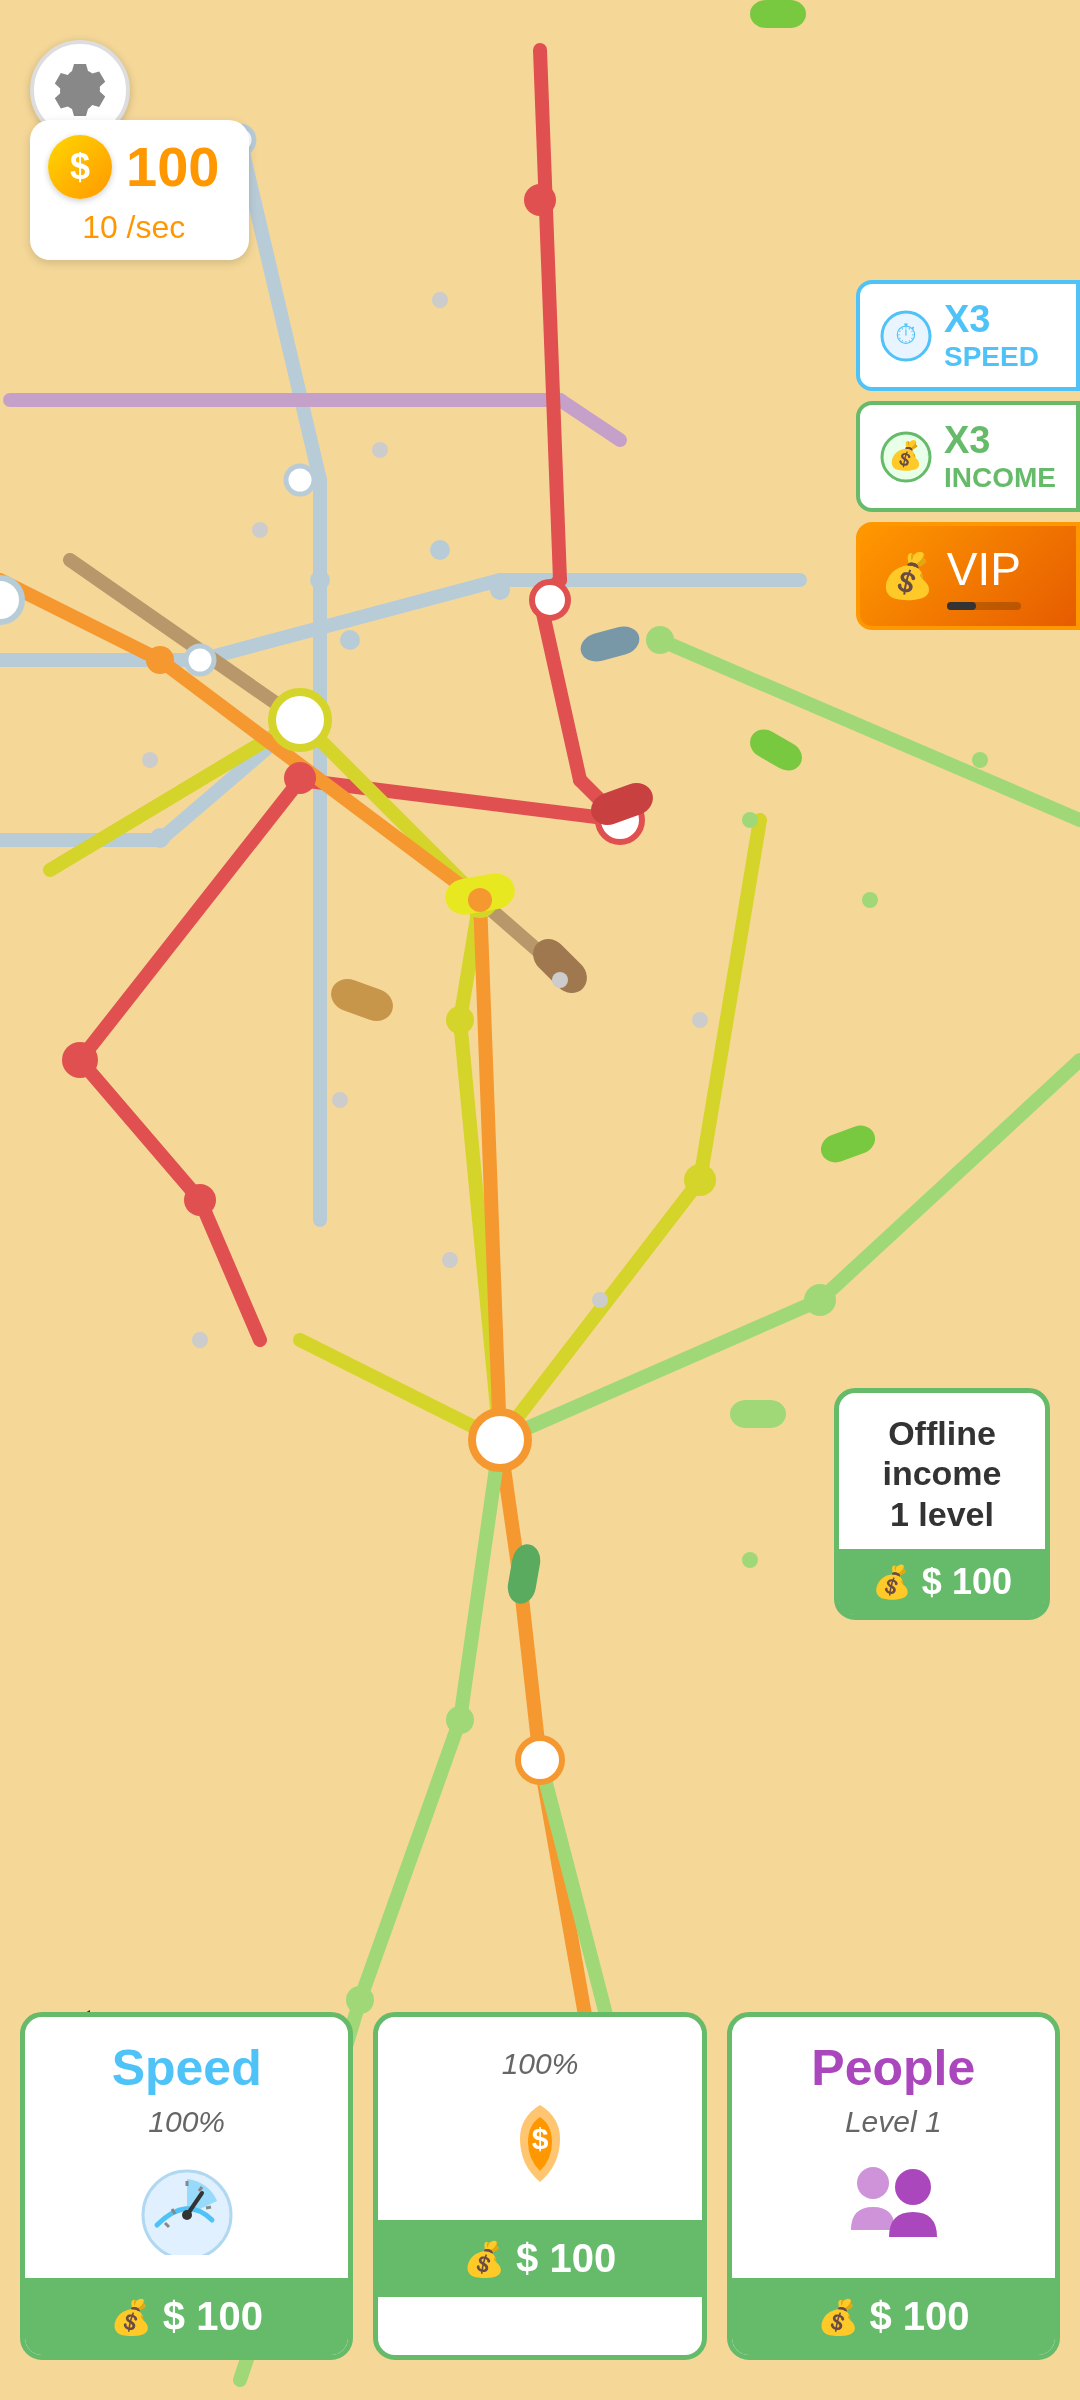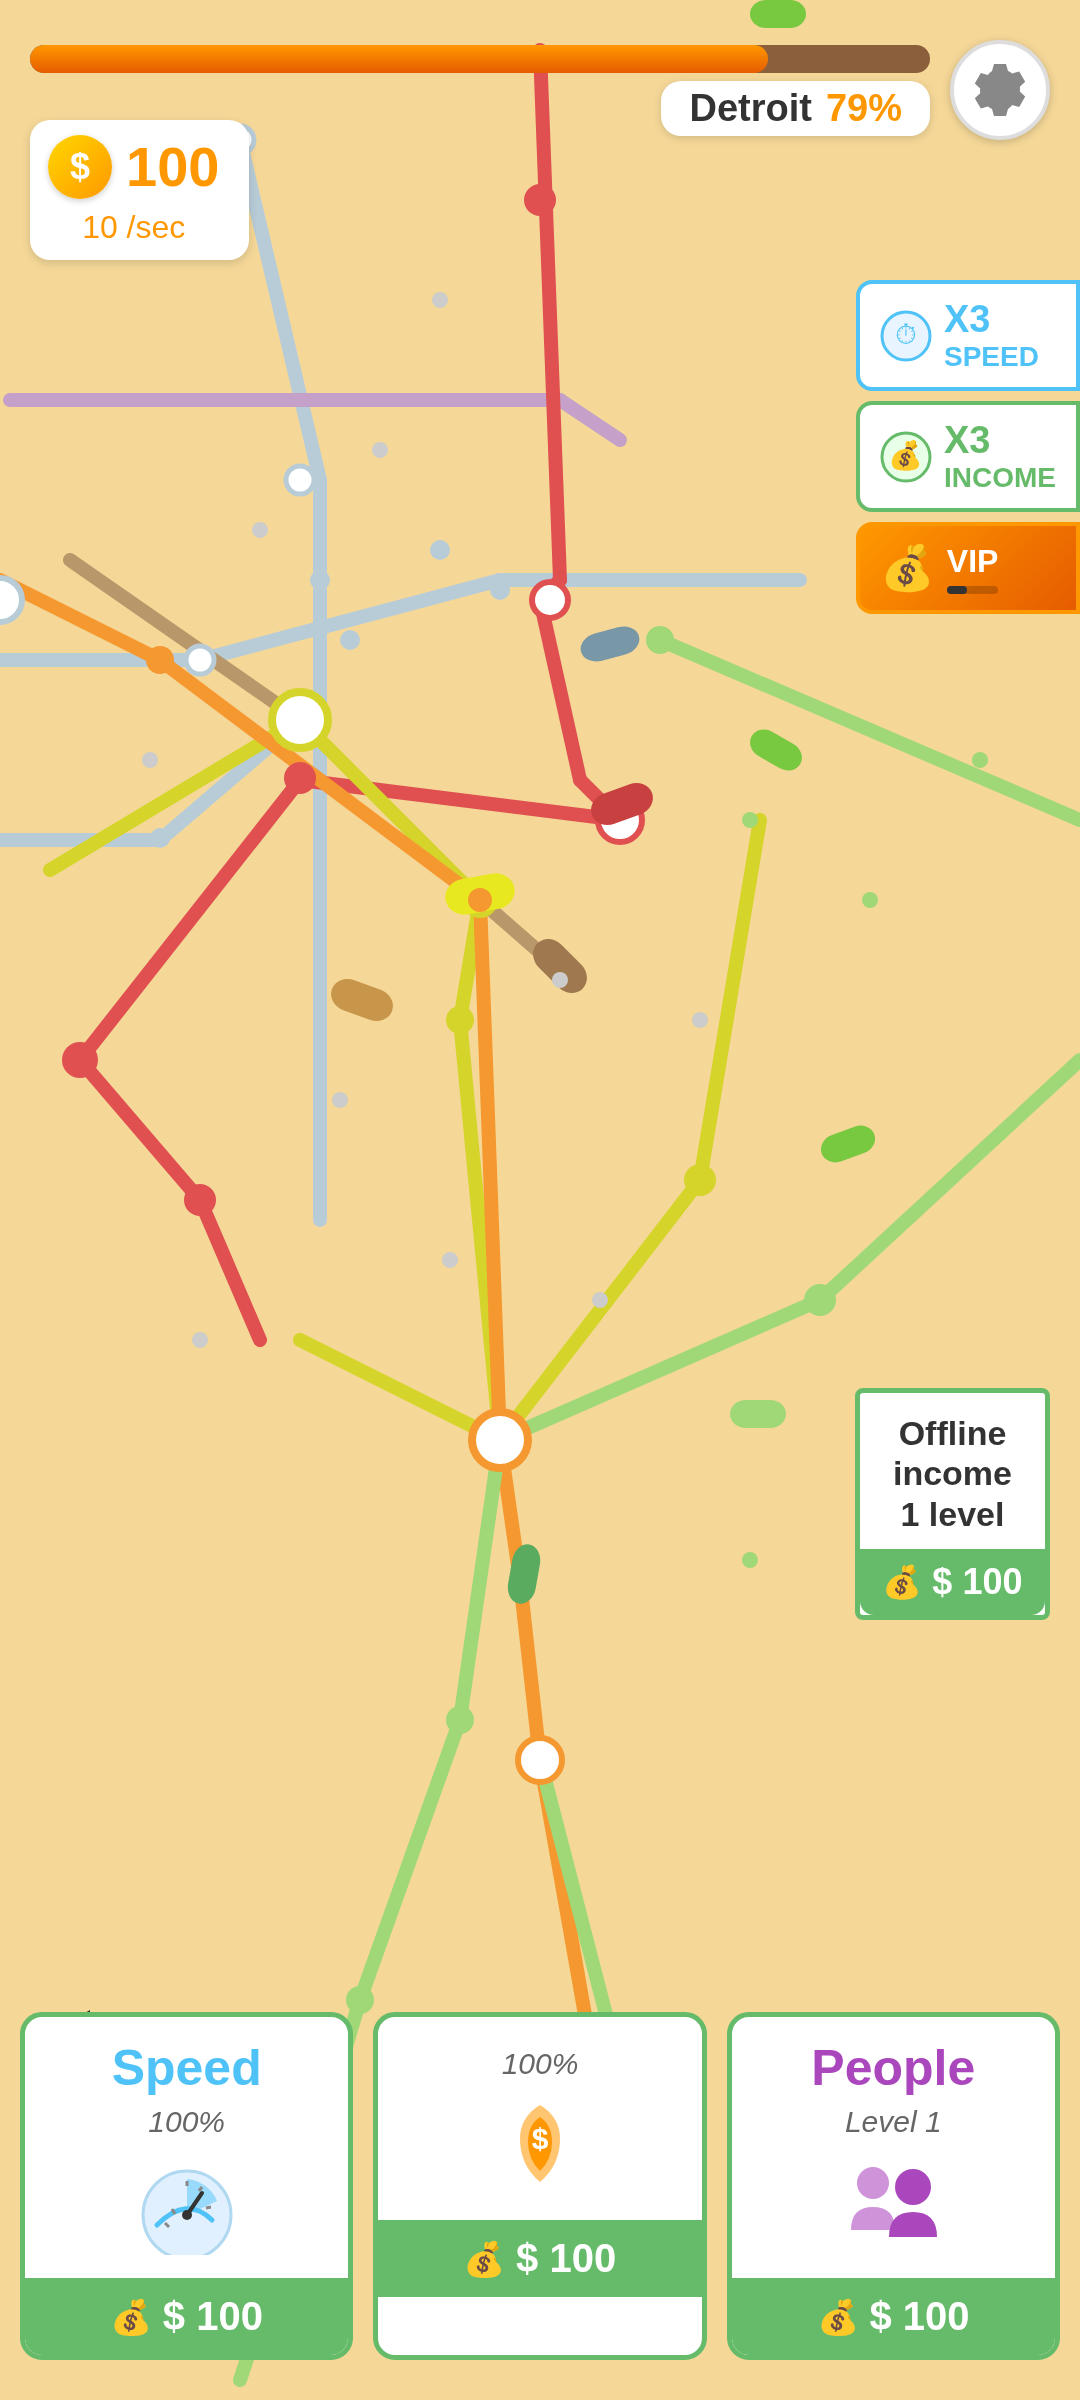--- a/index.html
+++ b/index.html
@@ -207,35 +207,35 @@
       font-size: 38px;
       font-weight: bold;
       color: #66bb6a;
     }
     .income-text {
       font-size: 28px;
       font-weight: bold;
       color: #66bb6a;
     }
     .vip-text {
-      font-size: 32px;
-      font-weight: bold;
+      font-size: 46px;
+      font-weight: normal;
       color: white;
     }
 
     
     .offline-card {
       position: absolute;
       bottom: 780px;
       right: 30px;
       background: white;
       border: 5px solid #66bb6a;
-      border-radius: 8px;
+      border-radius: 21px;
       padding: 20px 24px 0 24px;
-      width: 195px;
+      width: 216px;
       z-index: 100;
       text-align: center;
     }
     .offline-title {
       font-size: 34px;
       font-weight: bold;
       color: #333;
       line-height: 1.2;
     }
     .offline-amount-row {
@@ -449,29 +449,20 @@
   <circle cx="450" cy="1260" r="8" fill="#ccc"></circle>
   <circle cx="750" cy="820" r="8" fill="#a0d878"></circle>
   <circle cx="870" cy="900" r="8" fill="#a0d878"></circle>
   <circle cx="980" cy="760" r="8" fill="#a0d878"></circle>
   <circle cx="750" cy="1560" r="8" fill="#a0d878"></circle>
   <circle cx="200" cy="1340" r="8" fill="#ccc"></circle>
   <circle cx="340" cy="1100" r="8" fill="#ccc"></circle>
 </svg>
 
 <div class="top-bar">
-  <div class="progress-container">
-    <div class="xp-bar-bg">
-      <div class="xp-bar-fill"></div>
-    </div>
-    <div class="city-badge">
-      <span class="city-name">Detroit</span>
-      <span class="city-pct">79%</span>
-    </div>
-  </div>
   <div class="gear-btn">
     <svg class="gear-icon-svg" viewBox="0 0 60 60" fill="none" xmlns="http://www.w3.org/2000/svg">
       <path d="M30 20a10 10 0 1 1 0 20 10 10 0 0 1 0-20z" fill="#666"></path>
       <path d="M24 4h12l2 7a18 18 0 0 1 4.2 2.4l7-2 6 10.4-5.4 5a18 18 0 0 1 0 4.8l5.4 5-6 10.4-7-2A18 18 0 0 1 38 49l-2 7H24l-2-7a18 18 0 0 1-4.2-2.4l-7 2-6-10.4 5.4-5a18 18 0 0 1 0-4.8l-5.4-5 6-10.4 7 2A18 18 0 0 1 22 11l2-7z" fill="#888" fill-rule="evenodd"></path>
     </svg>
   </div>
 </div>
 
 <div class="coin-display">
   <div class="coin-row">

